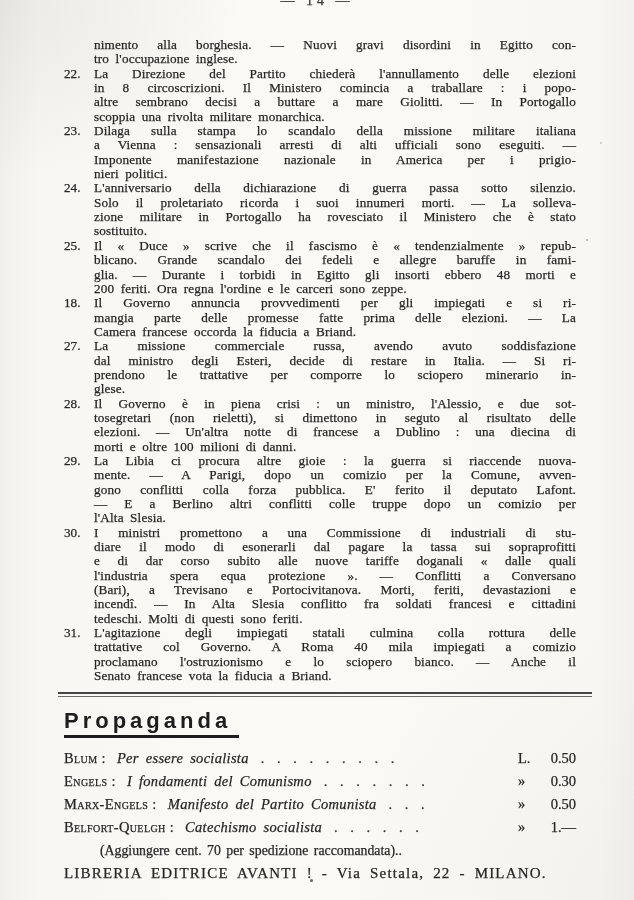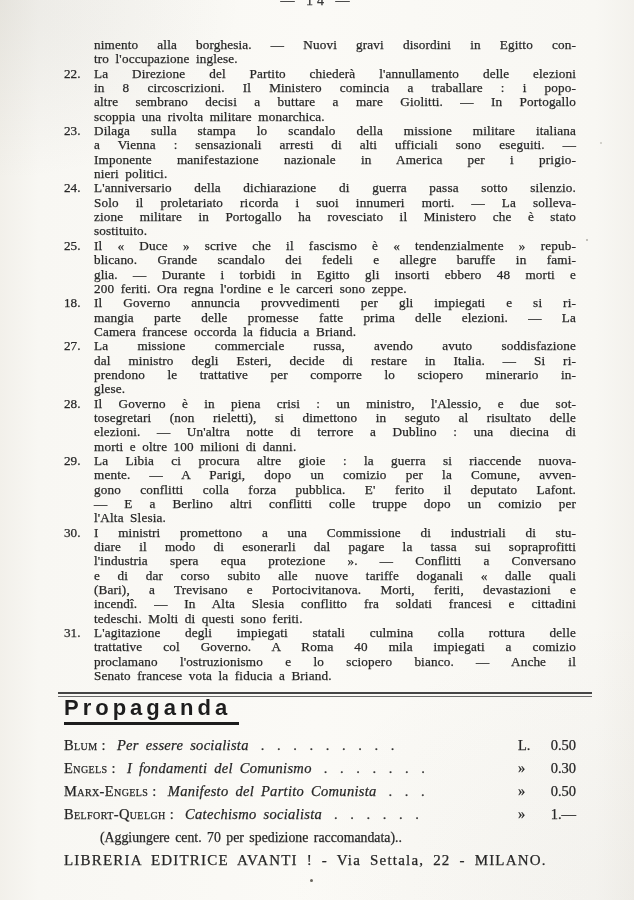--- a/index.html
+++ b/index.html
@@ -41,20 +41,21 @@
   }
   .divider{
     margin-top:9px;
     height:2px;
     border-top:2px solid #454545;
     border-bottom:1px solid #6a6a6a;
     width:534px;margin-left:-6px;
   }
   .prop-heading{
     display:inline-block;
+    margin-top:13px;
     font-family:"Liberation Sans","DejaVu Sans",sans-serif;
     font-weight:bold;font-size:22px;line-height:22px;
     letter-spacing:4px;
     border-bottom:3.5px solid #1d1d1d;
     padding:0 8px 3px 0;
     color:#1d1d1d;
   }
   .prop-list{ margin-top:9px; }
   .prop-row{
     display:flex;align-items:center;
@@ -129,37 +130,37 @@
           <span class="num">27.</span>
           <div class="jline">La missione commerciale russa, avendo avuto soddisfazione</div>
           <div class="jline">dal ministro degli Esteri, decide di restare in Italia. — Si ri-</div>
           <div class="jline">prendono le trattative per comporre lo sciopero minerario in-</div>
           <div class="lastline">glese.</div>
         </div>
         <div class="item ink">
           <span class="num">28.</span>
           <div class="jline">Il Governo è in piena crisi : un ministro, l'Alessio, e due sot-</div>
           <div class="jline">tosegretari (non rieletti), si dimettono in seguto al risultato delle</div>
-          <div class="jline">elezioni. — Un'altra notte di terrore a Dublino : una diecina di</div>
+          <div class="jline">elezioni. — Un'altra notte di francese a Dublino : una diecina di</div>
           <div class="lastline">morti e oltre 100 milioni di danni.</div>
         </div>
         <div class="item ink">
           <span class="num">29.</span>
           <div class="jline">La Libia ci procura altre gioie : la guerra si riaccende nuova-</div>
           <div class="jline">mente. — A Parigi, dopo un comizio per la Comune, avven-</div>
           <div class="jline">gono conflitti colla forza pubblica. E' ferito il deputato Lafont.</div>
           <div class="jline">— E a Berlino altri conflitti colle truppe dopo un comizio per</div>
           <div class="lastline">l'Alta Slesia.</div>
         </div>
         <div class="item ink">
           <span class="num">30.</span>
           <div class="jline">I ministri promettono a una Commissione di industriali di stu-</div>
           <div class="jline">diare il modo di esonerarli dal pagare la tassa sui sopraprofitti</div>
+          <div class="jline">e di dar corso subito alle nuove tariffe doganali « dalle quali</div>
           <div class="jline">l'industria spera equa protezione ». — Conflitti a Conversano</div>
-          <div class="jline">e di dar corso subito alle nuove tariffe doganali « dalle quali</div>
           <div class="jline">(Bari), a Trevisano e Portocivitanova. Morti, feriti, devastazioni e</div>
           <div class="jline">incendî. — In Alta Slesia conflitto fra soldati francesi e cittadini</div>
           <div class="lastline">tedeschi. Molti di questi sono feriti.</div>
         </div>
         <div class="item ink">
           <span class="num">31.</span>
           <div class="jline">L'agitazione degli impiegati statali culmina colla rottura delle</div>
           <div class="jline">trattative col Governo. A Roma 40 mila impiegati a comizio</div>
           <div class="jline">proclamano l'ostruzionismo e lo sciopero bianco. — Anche il</div>
           <div class="lastline">Senato francese vota la fiducia a Briand.</div>

